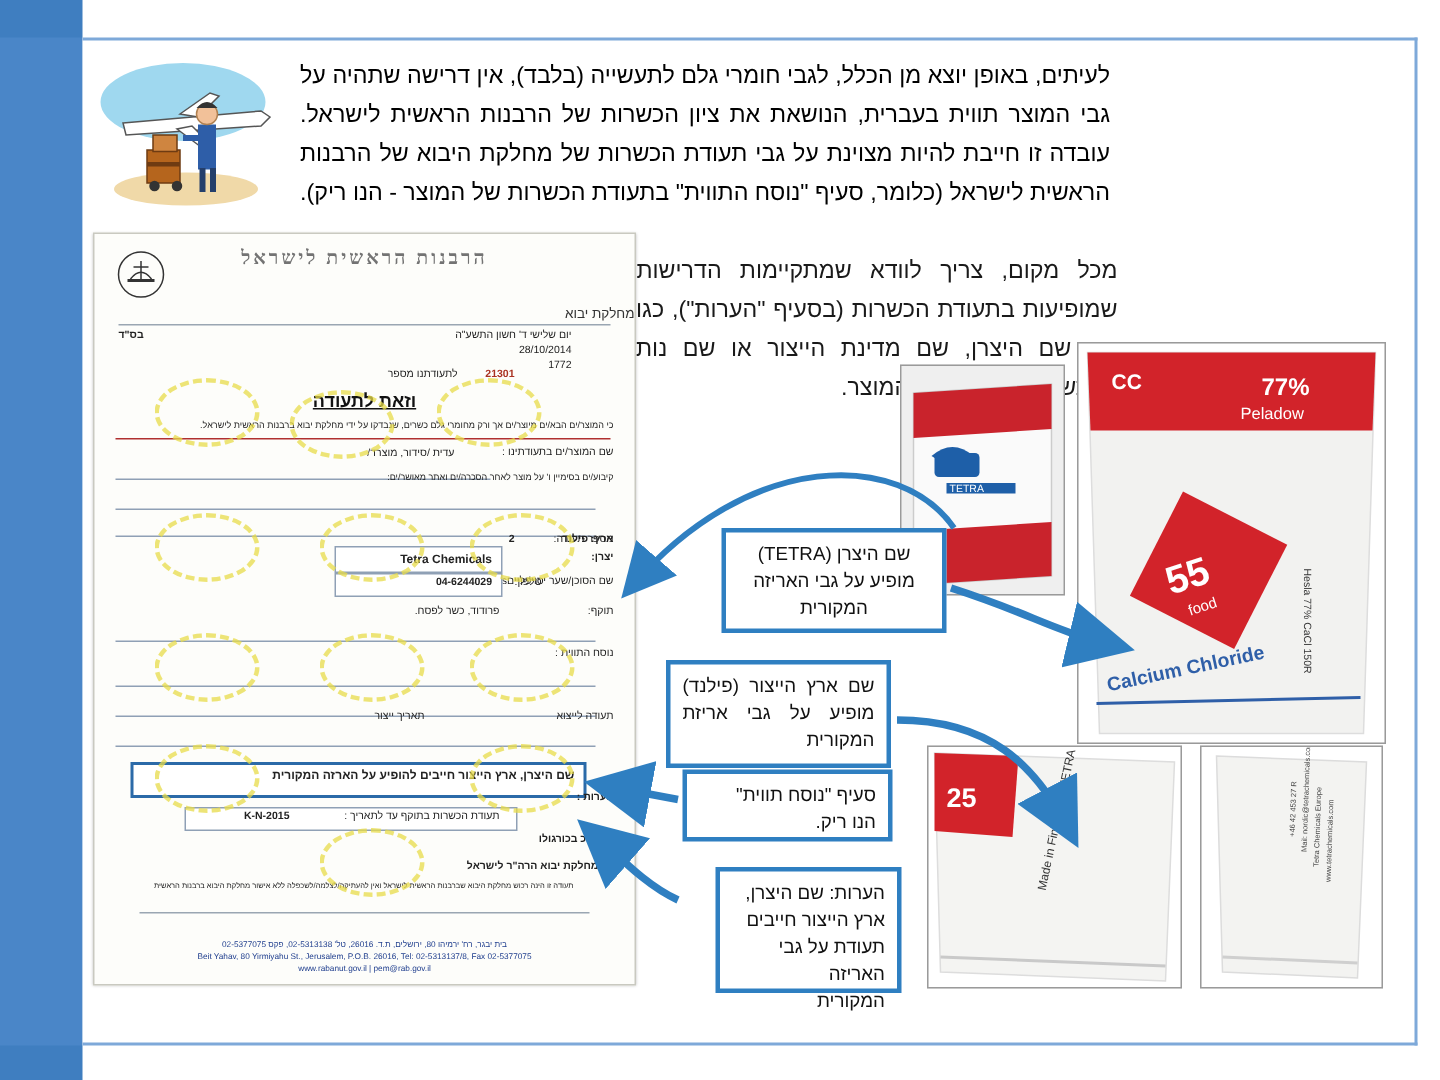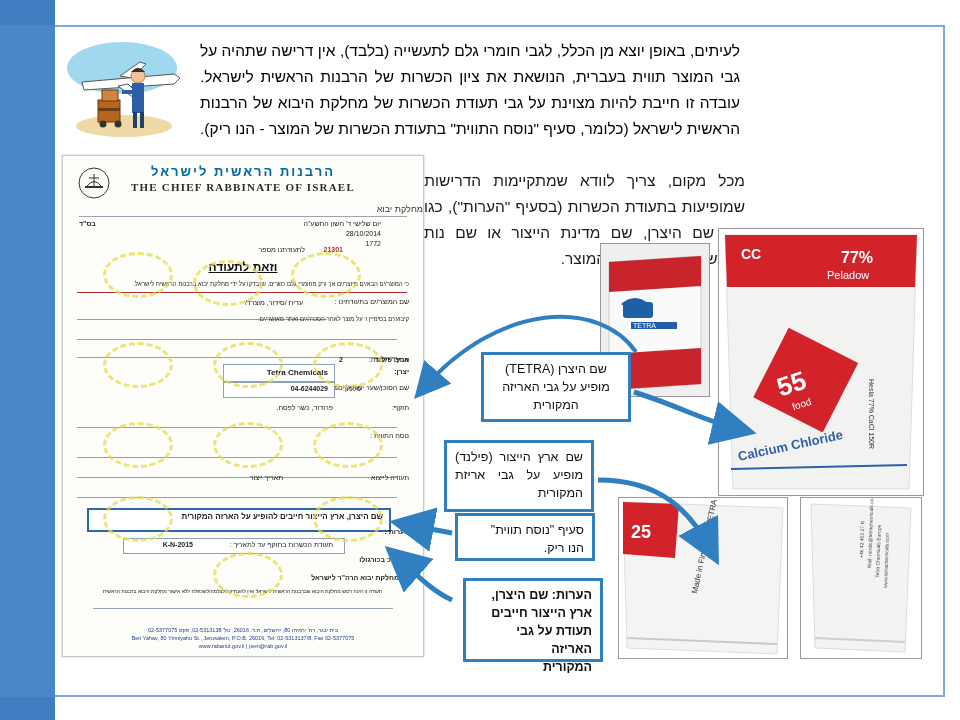--- a/index.html
+++ b/index.html
@@ -77,22 +77,22 @@
     border:1px solid #c9c9c0;
     box-shadow:0 0 2px rgba(0,0,0,.25);
     overflow:hidden;
     direction:rtl;
   }
   .cert-head{
     position:absolute; top:8px; left:0; width:100%;
     text-align:center;
   }
   .cert-title-he{
-    font-size:13px; font-weight:bold; letter-spacing:2px; color:#0369a1;
-    font-family:Liberation Sans, sans-serif;
+    font-size:13px; font-weight:bold; letter-spacing:2px; color:#737373;
+    font-family:Liberation Serif, serif;
   }
   .cert-title-en{
     font-size:11px; font-weight:bold; letter-spacing:1.2px; color:#2b2b2b;
     font-family:"Liberation Serif", serif; margin-top:2px;
   }
   .cert-logo{
     position:absolute; left:14px; top:10px; width:34px; height:34px;
   }
   .cert-sub{
     position:absolute; top:48px; width:100%; text-align:right;
@@ -157,21 +157,21 @@
     direction:rtl;
     text-align:right;
     padding:5px 8px;
     box-sizing:border-box;
   }
   .callout.center{text-align:center;}
 
   .co-tetra{ left:481px; top:352px; width:150px; height:70px; }
   .co-pilad{ left:444px; top:440px; width:150px; height:72px; text-align:justify;}
   .co-seif{  left:455px; top:513px; width:140px; height:48px; }
-  .co-notes{ left:463px; top:578px; width:140px; height:84px;font-weight:bold; }
+  .co-notes{ left:477px; top:578px; width:124px; height:84px; }
 
   
   .arrows{
     position:absolute; left:0; top:0; width:960px; height:720px;
     pointer-events:none;
   }
 </style>
 </head>
 <body>
 
@@ -211,21 +211,20 @@
     <svg width="34" height="34" viewBox="0 0 34 34">
       <ellipse cx="17" cy="17" rx="15" ry="15" fill="none" stroke="#333" stroke-width="1"></ellipse>
       <path d="M8 22 h18 v-2 h-18 z" fill="#333"></path>
       <path d="M10 20 q7 -9 14 0" fill="none" stroke="#333" stroke-width="1"></path>
       <path d="M17 8 v12 M12 12 h10" stroke="#333" stroke-width="1"></path>
     </svg>
   </div>
 
   <div class="cert-head">
     <div class="cert-title-he">הרבנות הראשית לישראל</div>
-    <div class="cert-title-en">THE CHIEF RABBINATE OF ISRAEL</div>
   </div>
   <div class="cert-sub">מחלקת יבוא</div>
 
   <div class="cert-line" style="left:16px; top:60px; width:328px;"></div>
 
   <div class="cert-txt" style="right:42px; top:64px;">יום שלישי ד' חשון התשע"ה</div>
   <div class="cert-txt" style="right:42px; top:74px;">28/10/2014</div>
   <div class="cert-txt" style="right:42px; top:84px;">1772</div>
   <div class="cert-txt b" style="left:16px; top:64px;">בס"ד</div>
 

